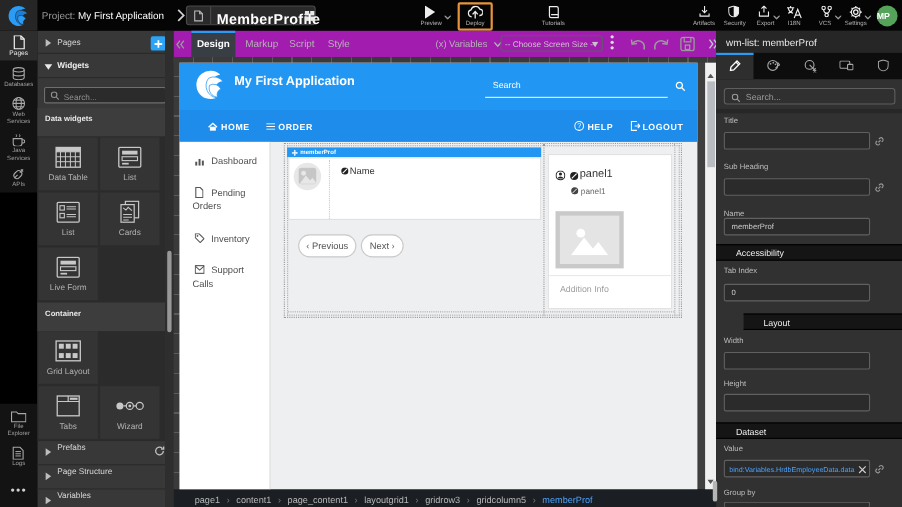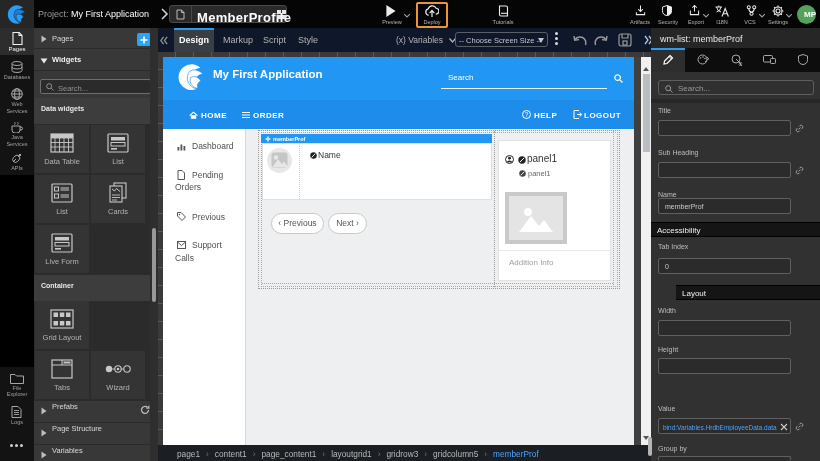--- a/index.html
+++ b/index.html
@@ -8,21 +8,21 @@
 #root { position:relative; width:820px; height:461px; overflow:hidden; background:#000; }
 .abs { position:absolute; }
 .lbl6 { font-size:5.5px; color:#b5b5b5; text-align:center; }
 svg { display:block; }
 .tile { width:54px; height:48px; background:#343434; }
 .tile svg { display:block; }
 .tlabel { margin-top:4px; font-size:7.5px; color:#b3b3b3; text-align:center; }
 .inp { position:absolute; background:#2b2b2c; border:1px solid #606060; border-radius:2px; width:133px; height:16px; left:7px; }
 .inp div { margin:4px 0 0 6px; font-size:7px; color:#ccc; }
 .plabel { position:absolute; left:7px; font-size:7px; color:#bdbdbd; }
-.shead { position:absolute; left:0; width:169px; height:15px; background:#151515; color:#f0f0f0; font-size:8px; padding-left:6px; line-height:15px; border-top:1px solid #000; border-bottom:1px solid #000; }
+.shead { position:absolute; left:0; width:169px; height:15px; background:#151515; color:#f0f0f0; font-size:8px; padding-left:18px; line-height:15px; border-top:1px solid #000; border-bottom:1px solid #000; }
 .lnk { position:absolute; left:144px; }
 .navtxt { font-size:8px; font-weight:bold; color:#fff; letter-spacing:0.5px; }
 .nitem { font-size:8.5px; color:#4f4f4f; }
 .pill { height:21px; background:#fff; border:1px solid #c9c9c9; border-radius:10.5px; font-size:8.5px; color:#555; text-align:center; line-height:19px; }
 .bsep { color:#777; margin:0 6px; }
 </style>
 </head>
 <body>
 <div id="root">
 
@@ -115,21 +115,21 @@
   <svg class="abs" style="left:772px;top:5px;" width="12" height="12" viewBox="0 0 12 12">
         <circle cx="6" cy="6" r="2" fill="none" stroke="#ededed" stroke-width="1.1"></circle>
         <path d="M6 0.5 V2.2 M6 9.8 V11.5 M0.5 6 H2.2 M9.8 6 H11.5 M2.1 2.1 L3.3 3.3 M8.7 8.7 L9.9 9.9 M2.1 9.9 L3.3 8.7 M8.7 3.3 L9.9 2.1" stroke="#ededed" stroke-width="1.1"></path>
         <circle cx="6" cy="6" r="4" fill="none" stroke="#ededed" stroke-width="1.1"></circle>
       </svg>
   <svg class="abs" style="left:786px;top:13.5px;" width="6" height="4" viewBox="0 0 6 4">
         <path d="M0 0 L3 3 L6 0" stroke="#999" stroke-width="1.2" fill="none"></path>
       </svg>
   <div class="abs lbl6" style="left:760px;top:18.5px;width:36px;">Settings</div>
 
-  <div class="abs" style="left:797px;top:5px;width:19px;height:19px;border-radius:50%;background:#55a25b;color:#fff;font-size:8px;font-weight:bold;text-align:right;line-height:19px;">MP</div>
+  <div class="abs" style="left:797px;top:5px;width:19px;height:19px;border-radius:50%;background:#55a25b;color:#fff;font-size:8px;font-weight:bold;text-align:left;line-height:19px;">MP</div>
 </div>
 
 <div class="abs" id="sidebar" style="left:0;top:28px;width:34px;height:433px;background:#131313;">
   <div class="abs" style="left:0;top:147px;width:34px;height:192px;background:#000;"></div>
   <div class="abs" style="left:0;top:0;width:34px;height:27px;background:#2d2d2d;"></div>
   <svg class="abs" style="left:11px;top:4px;" width="12" height="13" viewBox="0 0 12 13">
         <path d="M2 0.5 H8 L11 3.5 V12.5 H2 Z" fill="none" stroke="#f0f0f0" stroke-width="1.1"></path>
         <path d="M8 0.5 V3.5 H11" fill="none" stroke="#f0f0f0" stroke-width="1.1"></path>
       </svg>
   <div class="abs" style="left:0;top:18px;width:34px;font-size:6px;color:#f0f0f0;text-align:center;">Pages</div>
@@ -306,21 +306,21 @@
 
   <svg class="abs" style="left:7px;top:423px;" width="6" height="8" viewBox="0 0 6 8">
         <path d="M0.5 0.5 L5.5 4 L0.5 7.5 Z" fill="#bdbdbd"></path>
       </svg>
   <div class="abs" style="left:18px;top:418px;font-size:7.5px;color:#d8d8d8;">Variables</div>
 
   <div class="abs" style="left:116px;top:0;width:8px;height:433px;background:#2e2e2e;"></div>
   <div class="abs" style="left:118px;top:200px;width:4px;height:74px;background:#989898;border-radius:2px;"></div>
 </div>
 
-<div class="abs" id="toolbar" style="left:158px;top:28px;width:493px;height:24px;background:#0f172a;">
+<div class="abs" id="toolbar" style="left:158px;top:28px;width:493px;height:24px;background:#a21caf;">
   <svg class="abs" style="left:2px;top:8px;" width="8" height="9" viewBox="0 0 9 10">
         <path d="M4 1 L1 5 L4 9 M8 1 L5 5 L8 9" stroke="#9a9a9a" stroke-width="1.4" fill="none"></path>
       </svg>
   <div class="abs" style="left:16px;top:0;width:40px;height:24px;background:#393e45;border-top:2px solid #2d9bf0;color:#fff;font-size:9px;font-weight:bold;text-align:center;line-height:21px;">Design</div>
   <div class="abs" style="left:65px;top:7px;font-size:9px;color:#b4b4b4;">Markup</div>
   <div class="abs" style="left:105px;top:7px;font-size:9px;color:#b4b4b4;">Script</div>
   <div class="abs" style="left:140px;top:7px;font-size:9px;color:#b4b4b4;">Style</div>
   <div class="abs" style="left:238px;top:7px;font-size:8.5px;color:#b4b4b4;">(x) Variables</div>
   <svg class="abs" style="left:291px;top:10px;" width="7" height="5" viewBox="0 0 7 5">
         <path d="M0.5 0.5 L3.5 4 L6.5 0.5" stroke="#b4b4b4" stroke-width="1.2" fill="none"></path>
@@ -405,21 +405,21 @@
       <div class="abs nitem" style="left:29px;top:12px;">Dashboard</div>
       <svg class="abs" style="left:14px;top:41px;" width="8" height="10" viewBox="0 0 8 10">
             <path d="M1 0.5 H5 L7.5 3 V9.5 H1 Z" fill="none" stroke="#555" stroke-width="1"></path>
           </svg>
       <div class="abs nitem" style="left:29px;top:41px;">Pending</div>
       <div class="abs nitem" style="left:12px;top:53px;">Orders</div>
       <svg class="abs" style="left:14px;top:83px;" width="9" height="9" viewBox="0 0 9 9">
             <path d="M0.5 4 V0.5 H4 L8.5 5 L5 8.5 Z" fill="none" stroke="#555" stroke-width="1"></path>
             <circle cx="2.5" cy="2.5" r="0.8" fill="#555"></circle>
           </svg>
-      <div class="abs nitem" style="left:29px;top:83px;">Previous</div>
+      <div class="abs nitem" style="left:29px;top:83px;">Inventory</div>
       <svg class="abs" style="left:14px;top:112px;" width="9" height="8" viewBox="0 0 9 8">
             <rect x="0.5" y="0.5" width="8" height="7" fill="none" stroke="#555" stroke-width="1"></rect>
             <path d="M0.5 1 L4.5 4.5 L8.5 1" fill="none" stroke="#555" stroke-width="1"></path>
           </svg>
       <div class="abs nitem" style="left:29px;top:111px;">Support</div>
       <div class="abs nitem" style="left:12px;top:124px;">Calls</div>
     </div>
 
     <div class="abs" style="left:95px;top:73px;width:362px;height:159px;border:1px dotted #9a9a9a;"></div>
     <div class="abs" style="left:98px;top:75px;width:357px;height:155px;border:1px dotted #a8a8a8;"></div>
@@ -561,20 +561,21 @@
   <div class="inp" style="top:230px;">
         <div>0</div>
       </div>
 
   <div class="shead" style="top:257px;margin-left:25px;">Layout</div>
   <div class="plabel" style="top:279px;">Width</div>
   <div class="inp" style="top:292px;"></div>
   <div class="plabel" style="top:318px;">Height</div>
   <div class="inp" style="top:330px;"></div>
 
+  <div class="shead" style="top:356px;">Dataset</div>
   <div class="plabel" style="top:377px;">Value</div>
   <div class="inp" style="top:390px;">
     <div style="margin:4.5px 0 0 4px;font-size:6.5px;color:#4aa3ff;white-space:nowrap;overflow:hidden;width:116px;">bind:Variables.HrdbEmployeeData.data</div>
     <svg class="abs" style="left:121px;top:4px;" width="8" height="8" viewBox="0 0 8 8">
           <path d="M1 1 L7 7 M7 1 L1 7" stroke="#ccc" stroke-width="1.1"></path>
         </svg>
   </div>
   <svg class="abs lnk" style="top:394px;" width="9" height="9" viewBox="0 0 9 9">
         <path d="M3.5 5.5 L5.5 3.5 M2.5 4 L1.5 5 a 1.8 1.8 0 0 0 2.5 2.5 L5 6.5 M6.5 5 L7.5 4 A 1.8 1.8 0 0 0 5 1.5 L4 2.5" stroke="#9a9a9a" stroke-width="1" fill="none"></path>
       </svg>

